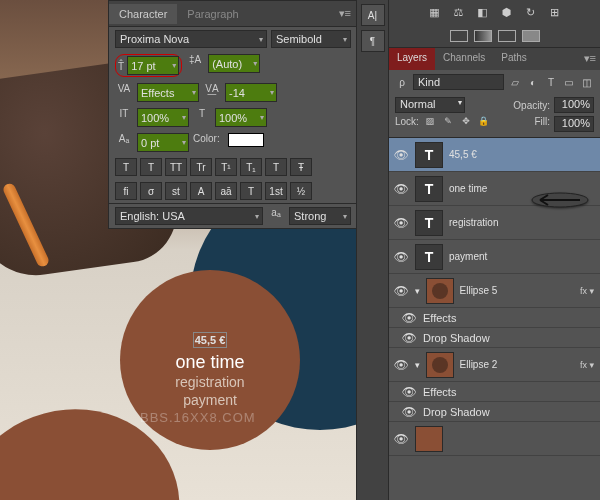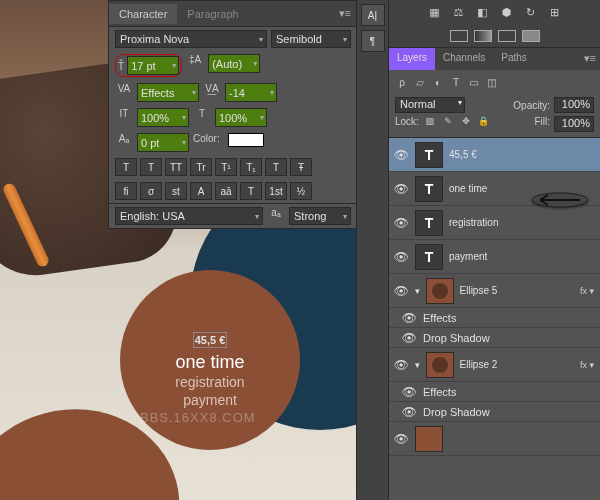--- a/index.html
+++ b/index.html
@@ -35,21 +35,21 @@
 .colorbox{width:36px;height:14px;background:#fff;border:1px solid #000;margin-left:4px}
 .right-col{position:absolute;left:356px;top:0;width:32px;height:500px;background:#424242;border-left:1px solid #2a2a2a;z-index:6}
 .right-col .vbtn{width:24px;height:22px;margin:4px auto;background:#535353;border:1px solid #2a2a2a;display:flex;align-items:center;justify-content:center;font-size:10px}
 .layers{position:absolute;left:388px;top:0;width:212px;height:500px;background:#535353;border-left:1px solid #2a2a2a;z-index:7}
 .toprow{height:24px;display:flex;align-items:center;justify-content:center;gap:8px;background:#424242}
 .tico{width:16px;height:14px;color:#ccc;display:flex;align-items:center;justify-content:center;font-size:11px}
 .midrow{height:24px;display:flex;align-items:center;justify-content:center;gap:6px;background:#424242;border-bottom:1px solid #2a2a2a}
 .shape{width:18px;height:12px;border:1px solid #aaa}
 .ltabs{height:22px;display:flex;background:#424242}
 .ltab{padding:4px 8px;color:#aaa;font-size:10px}
-.ltab.active{background:#8b5cf6;color:#ddd}
+.ltab.active{background:#7f1d1d;color:#ddd}
 .filterrow{height:24px;display:flex;align-items:center;gap:4px;padding:0 6px}
 .kind{flex:1;height:16px;background:#3a3a3a;border:1px solid #2a2a2a;padding:0 4px;display:flex;align-items:center}
 .fico{width:14px;color:#ccc;text-align:center;font-size:10px}
 .blendrow{height:22px;display:flex;align-items:center;padding:0 6px;gap:4px}
 .blend{width:70px;height:16px;background:#3a3a3a;border:1px solid #2a2a2a;padding:0 4px;position:relative}
 .blend::after{content:"▾";position:absolute;right:2px;font-size:8px}
 .label{color:#ccc;font-size:10px}
 .pct{width:40px;height:16px;background:#3a3a3a;border:1px solid #2a2a2a;padding:0 3px;text-align:right}
 .lockrow{height:22px;display:flex;padding:0 6px;gap:4px;border-bottom:1px solid #2a2a2a}
 .lico{width:14px;text-align:center;font-size:9px;color:#ccc}
@@ -170,20 +170,21 @@
     <div class="shape" style="background:#888"></div>
   </div>
   <div class="ltabs">
     <div class="ltab active">Layers</div>
     <div class="ltab">Channels</div>
     <div class="ltab">Paths</div>
     <div class="closer" style="margin-left:auto;padding:4px">▾≡</div>
   </div>
   <div class="filterrow">
     <span class="fico">ρ</span>
+    <div class="kind">Kind</div>
     <span class="fico">▱</span>
     <span class="fico">◐</span>
     <span class="fico">T</span>
     <span class="fico">▭</span>
     <span class="fico">◫</span>
   </div>
   <div class="blendrow">
     <div class="blend">Normal</div>
     <span class="label" style="margin-left:auto">Opacity:</span>
     <div class="pct">100%</div>

